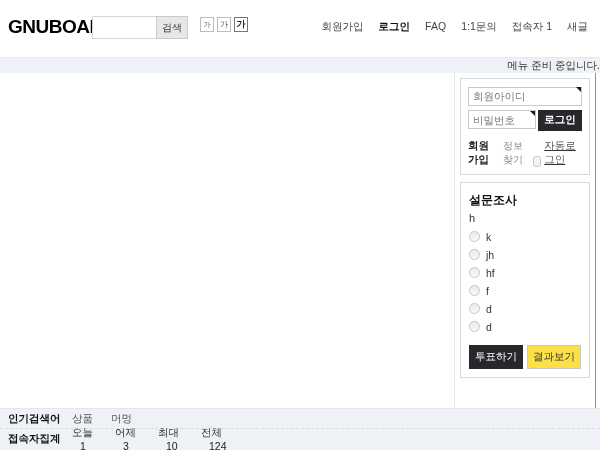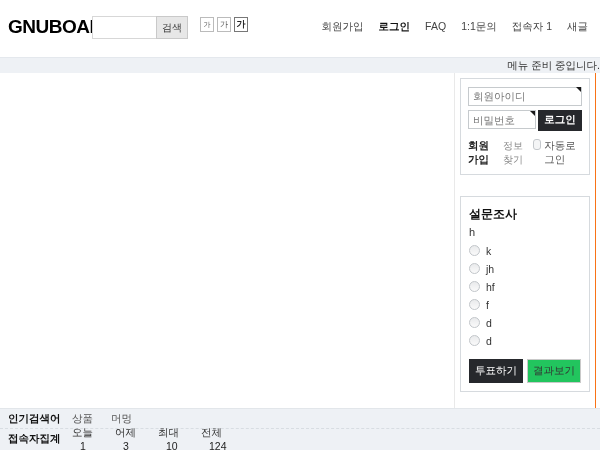--- a/index.html
+++ b/index.html
@@ -45,38 +45,38 @@
   .login-inp { width:100%; height:19px; border:1px solid #c6cacd; padding:0 4px;
     font-size:10.5px; color:#666; outline:none; }
   .pw-row { display:flex; margin-top:4px; gap:2px; }
   .pw-wrap { width:68px; }
   .login-btn { width:44px; height:21px; background:#26282c; color:#fff; border:none;
     font-size:10.5px; font-weight:bold; cursor:pointer; }
   .login-links { display:flex; align-items:center; margin-top:8px; font-size:10.5px; }
   .reg-link { font-weight:bold; color:#222; text-decoration:none; cursor:pointer; }
   .find-link { color:#8a8a8a; text-decoration:none; margin-left:4px; cursor:pointer;
     font-size:10px; }
-  .auto-wrap { margin-left:auto; display:flex; align-items:flex-start; gap:3px; }
+  .auto-wrap { margin-left:auto; display:flex; align-items:flex-end; gap:3px;text-decoration:underline; }
   .chk { width:11px; height:11px; border:1px solid #c4c8cc; border-radius:3px;
     background:#f4f5f6; cursor:pointer; }
   .auto-label { color:#555; font-size:10.5px; }
 
   
-  .poll-box { margin-top:21px; padding:9px 8px 8px 8px; }
+  .poll-box { margin-top:7px; padding:9px 8px 8px 8px; }
   .poll-title { font-size:12px; font-weight:bold; color:#111; }
   .poll-q { font-size:11px; color:#333; margin-top:3px; }
   .poll-opts { margin-top:7px; }
   .poll-opt { display:flex; align-items:center; margin:6px 0; cursor:pointer; }
   .radio { width:11px; height:11px; border:1px solid #c2c6ca; border-radius:50%;
     background:linear-gradient(#e9eaec,#fafafa); }
   .poll-opt span.lbl { margin-left:6px; font-size:10.5px; color:#333; }
   .poll-btns { display:flex; gap:4px; margin-top:12px; }
   .vote-btn { flex:1; height:24px; background:#26282c; color:#fff; border:1px solid #26282c;
     font-size:10.5px; cursor:pointer; }
-  .result-btn { flex:1; height:24px; background:#22c55e; color:#333; border:1px solid #c9c9c9;
+  .result-btn { flex:1; height:24px; background:#fde047; color:#333; border:1px solid #c9c9c9;
     font-size:10.5px; cursor:pointer; }
 
   
   .footer { height:42px; background:#eef1f5; border-top:1px solid #e2e6ea; font-size:10.5px; }
   .foot-row { height:20px; display:flex; align-items:center; padding-left:8px; }
   .foot-row.first { border-bottom:1px dashed #d8dde2; }
   .foot-label { font-weight:bold; color:#111; width:64px; }
   .kw-link { color:#555; text-decoration:none; margin-right:18px; cursor:pointer; }
   .stat { display:flex; margin-right:22px;flex-direction:column; }
   .stat .n { color:#333; }

